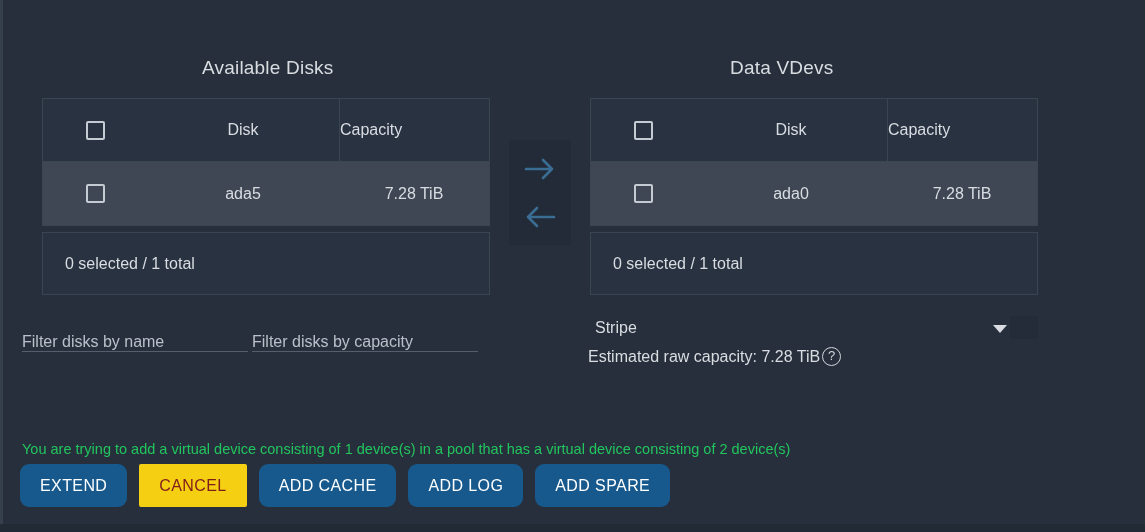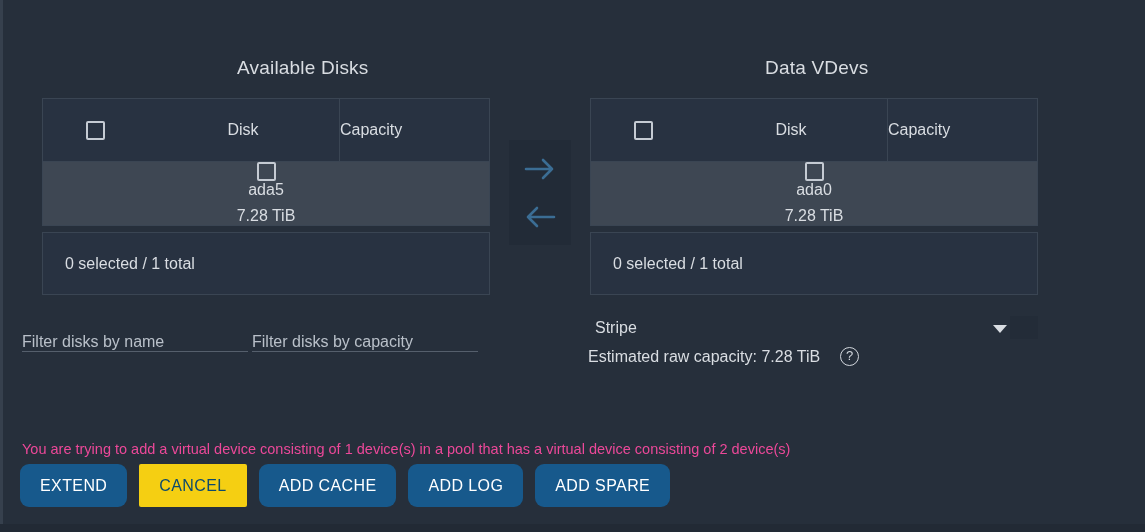--- a/index.html
+++ b/index.html
@@ -22,21 +22,20 @@
   }
   .stage { position:absolute; left:0; top:0; width:1145px; height:532px; }
 
   
   .panel-title {
     position:absolute;
     font-size:19px;
     color:#d9dde2;
     letter-spacing:.2px;
     white-space:nowrap;
-    margin-left:35px;
   }
   #title-left  { left:202px; top:57px; }
   #title-right { left:730px; top:57px;text-align:center; }
 
   
   .disk-table {
     position:absolute;
     border:1px solid #3a4553;
     background:#283241;
   }
@@ -58,21 +57,20 @@
     width:19px; height:19px;
     border:2px solid #c5cbd3;
     border-radius:2px;
     background:transparent;
     display:block;
   }
 
   .trow {
     display:flex; height:63px; align-items:center;
     background:#3e4753;
-    flex-direction:column;
   }
   .td { font-size:16px; color:#d9dde2; }
 
   .table-footer {
     position:absolute;
     border:1px solid #3a4553;
     background:#283241;
     height:63px;
     display:flex; align-items:center;
     padding-left:22px;
@@ -135,38 +133,38 @@
     border-top:8px solid #d9dde2;
   }
   #layout-select-box {
     position:absolute; right:0; top:1px;
     width:28px; height:23px;
     background:#232c38;
   }
   #raw-capacity-line {
     position:absolute; left:588px; top:347px;
     font-size:16px; color:#d9dde2;
-    display:flex; align-items:center; gap:20px;justify-content:center;
+    display:flex; align-items:center; gap:2px;justify-content:center;
   }
   .help-icon {
     width:19px; height:19px; border-radius:50%;
     border:1.6px solid #d2d7dd;
     color:#d2d7dd; font-size:13px; line-height:16px;
     text-align:center; display:inline-block;
     cursor:pointer;
   }
 
   
   #estimate-line {
     position:absolute; left:34px; top:401px;
     font-size:16px; color:#d9dde2;
   }
   #warning-line {
     position:absolute; left:22px; top:441px;
-    font-size:14.5px; color:#ec4899;
+    font-size:14.5px; color:#22c55e;
     white-space:nowrap;
   }
 
   
   #action-bar {
     position:absolute; left:20px; top:464px;
     display:flex; gap:12px;
   }
   .btn {
     height:43px;
@@ -174,21 +172,21 @@
     border:none;
     border-radius:2px;
     font-size:16px;
     font-family:"Liberation Sans", sans-serif;
     letter-spacing:.4px;
     cursor:pointer;
     display:flex; align-items:center; justify-content:center;
     white-space:nowrap;
   }
   .btn-primary { background:#17598c; color:#ffffff;border-radius:9px; }
-  .btn-warn    { background:#f5cf12; color:#0c4a6e; }
+  .btn-warn    { background:#f5cf12; color:#7f1d1d; }
 </style>
 </head>
 <body>
 
 <div class="left-edge"></div>
 <div class="bottom-edge"></div>
 
 <div class="stage">
 
   <div class="panel-title" id="title-left">Available Disks</div>

